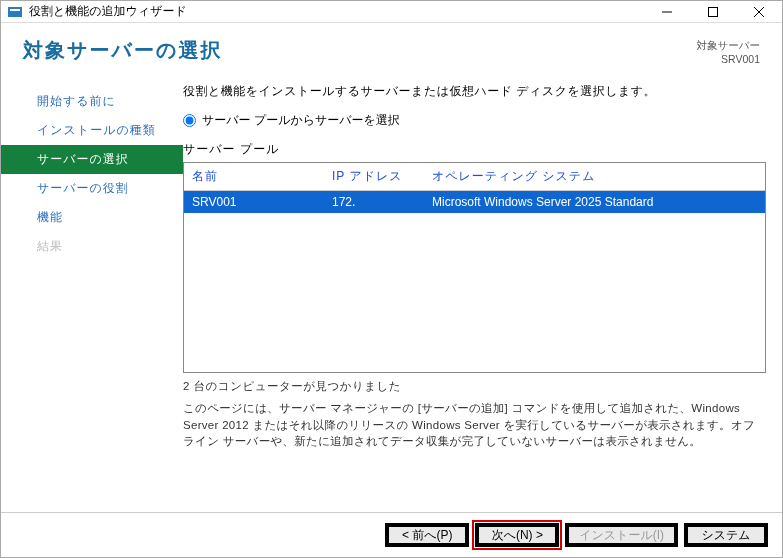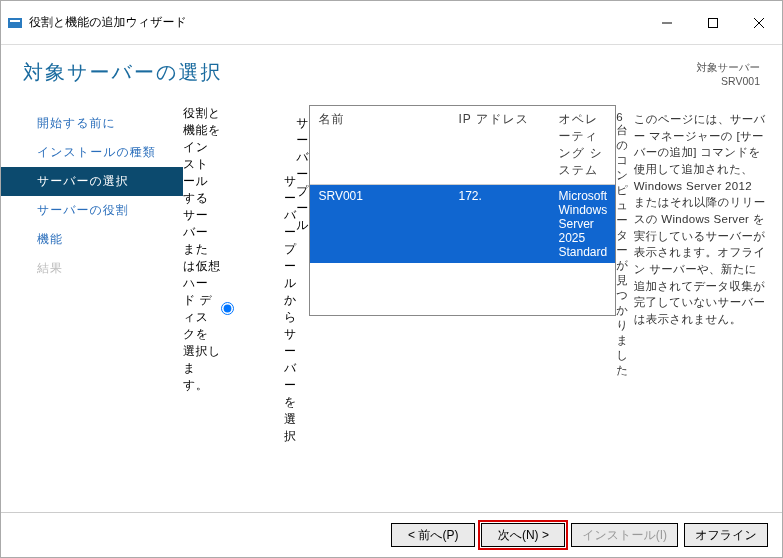--- a/index.html
+++ b/index.html
@@ -10,21 +10,21 @@
     background: #fff;
     color: #000;
     width: 783px;
     height: 558px;
     overflow: hidden;
     border: 1px solid #aaa;
     display: flex;
     flex-direction: column;
   }
   .titlebar {
-    height: 44px;
+    height: 22px;
     display: flex;
     align-items: center;
     padding-left: 6px;
     border-bottom: 1px solid #ddd;
   }
   .titlebar-icon { width: 16px; height: 16px; margin-right: 6px; }
   .titlebar-title { flex: 1; font-size: 12px; }
   .win-btns { display: flex; }
   .win-btn {
     width: 46px; height: 28px;
@@ -32,21 +32,21 @@
     font-size: 10px;
   }
   .header-area {
     display: flex;
     padding: 14px 22px 0 22px;
     align-items: flex-start;
   }
   .page-title {
     font-size: 20px;
     color: #1a6b9f;
-    font-weight: 400;
+    font-weight: 700;
     flex: 1;
     letter-spacing: 2px;
   }
   .target-info {
     text-align: right;
     font-size: 10.5px;
     color: #555;
     padding-top: 2px;
   }
   .body-area {
@@ -61,34 +61,34 @@
     padding-top: 4px;
   }
   .sidebar-item {
     padding: 6px 10px 6px 36px;
     font-size: 12px;
     color: #2a6ebb;
     cursor: pointer;
     letter-spacing: 1px;
   }
   .sidebar-item.active {
-    background: #0c4a6e;
+    background: #15803d;
     color: #fff;
   }
   .sidebar-item.disabled {
     color: #bbb;
   }
   .main {
     flex: 1;
     display: flex;
-    flex-direction: row;
+    flex-direction: column;
     min-width: 0;
   }
   .instruction { font-size: 12px; margin-bottom: 10px; letter-spacing: 0.5px; }
-  .radio-row { display: flex; align-items: center; margin: 2px 0; font-size: 12px; gap: 44px; }
+  .radio-row { display: flex; align-items: center; margin: 2px 0; font-size: 12px; }
   .radio-row input { margin: 0 6px 0 0; }
   .section-label { font-size: 12px; margin-top: 10px; margin-bottom: 4px; letter-spacing: 1px; }
   .pool-box {
     border: 1px solid #888;
     display: flex; flex-direction: column;
     height: 211px;
   }
   .filter-row {
     display: flex; align-items: center;
     padding: 6px 8px;
@@ -96,21 +96,21 @@
   }
   .filter-label { font-size: 12px; margin-right: 8px; letter-spacing: 1px;}
   .filter-input {
     flex: 1; height: 20px;
     border: 1px solid #888;
     font-size: 12px;
     padding: 0 4px;
   }
   .table-head {
     display: flex;
-    color: #404040;
+    color: #1d4ed8;
     font-size: 12px;
     padding: 5px 8px 5px 8px;
     border-bottom: 1px solid #ccc;
     letter-spacing: 1px;
   }
   .col-name { width: 140px; }
   .col-ip   { width: 100px; }
   .col-os   { flex: 1; }
   .table-row {
     display: flex;
@@ -124,21 +124,21 @@
   .footer {
     border-top: 1px solid #ccc;
     padding: 10px 14px;
     display: flex;
     justify-content: flex-end;
     gap: 6px;
   }
   .btn {
     min-width: 84px;
     height: 24px;
-    border: 1px solid #000000;
+    border: 4px solid #000000;
     background: #eaeaea;
     font-size: 12px;
     display: flex; align-items: center; justify-content: center;
     padding: 0 10px;
   }
   .btn.disabled { color: #999; }
   .btn.highlight { outline: 2.5px solid #d40000; outline-offset: 1px; }
 </style>
 </head>
 <body>
@@ -205,23 +205,23 @@
         <div class="col-ip">IP アドレス</div>
         <div class="col-os">オペレーティング システム</div>
       </div>
       <div class="table-row">
         <div class="col-name">SRV001</div>
         <div class="col-ip">172.</div>
         <div class="col-os">Microsoft Windows Server 2025 Standard</div>
       </div>
     </div>
 
-    <div class="count-text">6 台のコンピューターが見つかりました</div>
+    <div class="count-text">2 台のコンピューターが見つかりました</div>
     <div class="desc-text">このページには、サーバー マネージャーの [サーバーの追加] コマンドを使用して追加された、Windows Server 2012 またはそれ以降のリリースの Windows Server を実行しているサーバーが表示されます。オフライン サーバーや、新たに追加されてデータ収集が完了していないサーバーは表示されません。</div>
   </div>
 </div>
 
 <div class="footer">
   <div class="btn">&lt; 前へ(P)</div>
   <div class="btn highlight">次へ(N) &gt;</div>
   <div class="btn disabled">インストール(I)</div>
-  <div class="btn">オフライン</div>
+  <div class="btn">システム</div>
 </div>
 
 </body></html>

